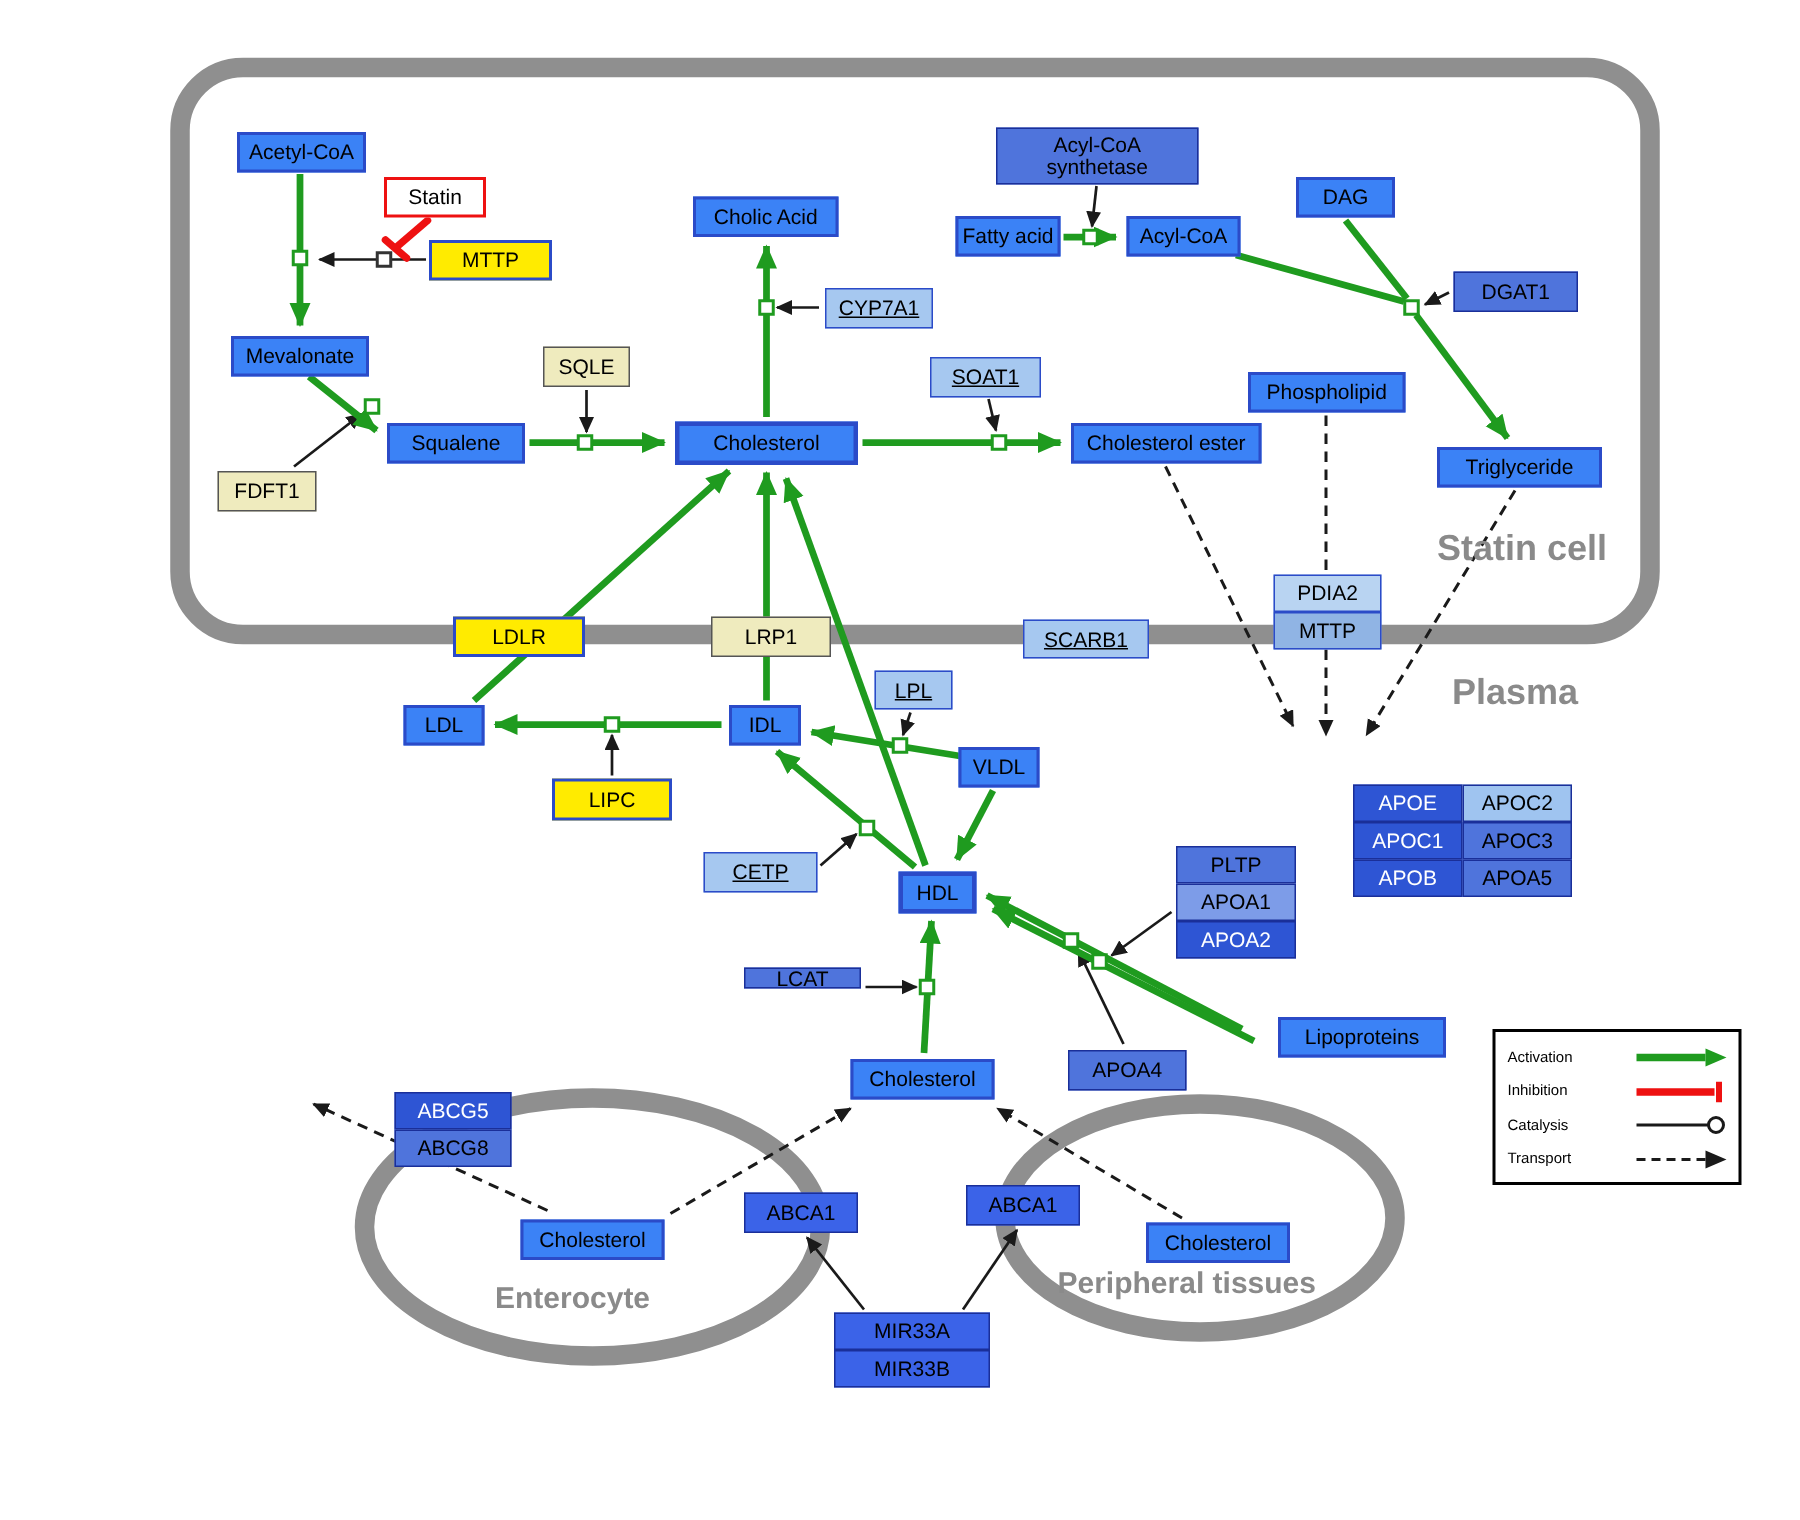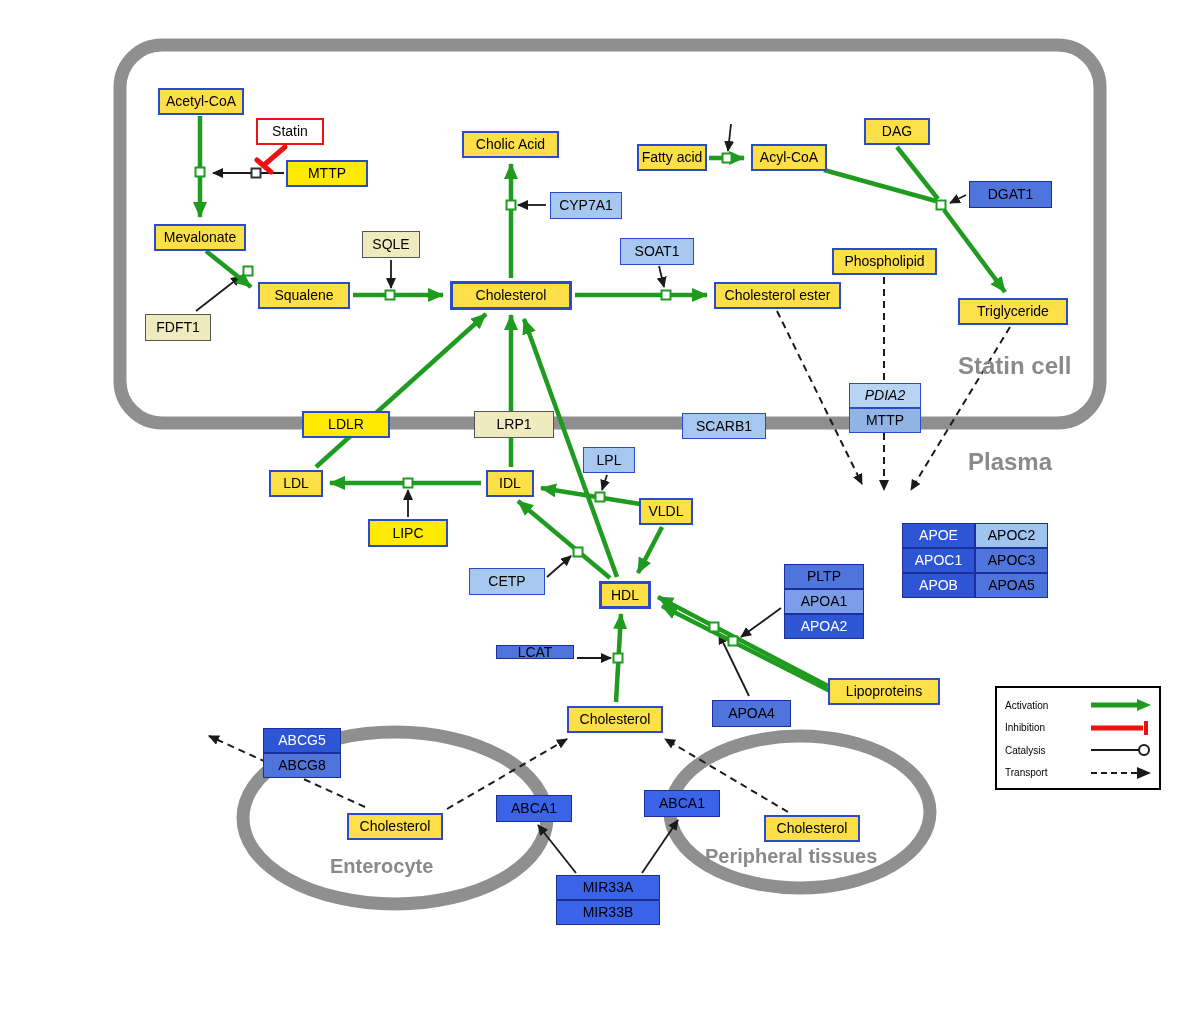--- a/index.html
+++ b/index.html
@@ -2,27 +2,27 @@
 <html><head>
 <meta charset="utf-8">
 <style>
   html,body{margin:0;padding:0;background:#fff;}
   #canvas{position:relative;width:1200px;height:1013px;background:#fff;overflow:hidden;
           font-family:"Liberation Sans", sans-serif;}
   #edges{position:absolute;left:0;top:0;z-index:1;}
   .node{position:absolute;z-index:2;display:flex;align-items:center;justify-content:center;
         text-align:center;font-size:14px;line-height:1.05;color:#000;background:#fff;
         border:2px solid #2B4BC8;box-sizing:border-box;padding:1px 2px;}
-  .metab{background:#fde047;border:2px solid #2B4BC8;}
+  .metab{background:#3b82f6;border:2px solid #2B4BC8;}
   .metab-bold{border-width:3px;}
   .drug{background:#fff;border:2.5px solid #EE1111;}
   .gene-yellow{background:#FFEB00;border:2px solid #2B4BC8;}
   .gene-pale{background:#EFEBBE;border:1.5px solid #555;}
-  .gene-lblue{background:#A6C8F0;border:1.5px solid #2B4BC8;}
-  .gene-lblue2{background:#B9D4F2;border:1.5px solid #2B4BC8;font-style:italic;}
+  .gene-lblue{background:#A6C8F0;border:1.5px solid #2B4BC8;text-decoration:underline;}
+  .gene-lblue2{background:#B9D4F2;border:1.5px solid #2B4BC8;}
   .gene-lblue3{background:#90B4E4;border:1.5px solid #2B4BC8;}
   .gene-mblue{background:#4F74DC;border:1.5px solid #1A2F99;}
   .gene-mblue2{background:#7D9CE8;border:1.5px solid #1A2F99;}
   .gene-lightest{background:#9FC4F0;border:1.5px solid #1A2F99;}
   .gene-dblue{background:#2E55D4;border:1.5px solid #1A2F99;color:#fff;}
   .gene-bblue{background:#3B63E8;border:1.5px solid #1A2F99;}
   .comp-label{position:absolute;z-index:2;color:#8A8A8A;font-weight:bold;}
   .comp-big{font-size:24px;}
   .comp-small{font-size:20px;}
   #legend{position:absolute;z-index:3;left:995px;top:686px;width:166px;height:104px;
@@ -127,20 +127,21 @@
 <div class="node gene-yellow" style="left:286px;top:160px;width:82px;height:27px">MTTP</div>
 <div class="node metab" style="left:154px;top:224px;width:92px;height:27px">Mevalonate</div>
 <div class="node gene-pale" style="left:145px;top:314px;width:66px;height:27px">FDFT1</div>
 <div class="node metab" style="left:258px;top:282px;width:92px;height:27px">Squalene</div>
 <div class="node gene-pale" style="left:362px;top:231px;width:58px;height:27px">SQLE</div>
 <div class="node metab metab-bold" style="left:450px;top:281px;width:122px;height:29px">Cholesterol</div>
 <div class="node metab" style="left:462px;top:131px;width:97px;height:27px">Cholic Acid</div>
 <div class="node gene-lblue" style="left:550px;top:192px;width:72px;height:27px">CYP7A1</div>
 <div class="node gene-lblue" style="left:620px;top:238px;width:74px;height:27px">SOAT1</div>
 <div class="node metab" style="left:714px;top:282px;width:127px;height:27px">Cholesterol ester</div>
+<div class="node gene-mblue" style="left:664px;top:85px;width:135px;height:38px">Acyl-CoA synthetase</div>
 <div class="node metab" style="left:637px;top:144px;width:70px;height:27px">Fatty acid</div>
 <div class="node metab" style="left:751px;top:144px;width:76px;height:27px">Acyl-CoA</div>
 <div class="node metab" style="left:864px;top:118px;width:66px;height:27px">DAG</div>
 <div class="node gene-mblue" style="left:969px;top:181px;width:83px;height:27px">DGAT1</div>
 <div class="node metab" style="left:832px;top:248px;width:105px;height:27px">Phospholipid</div>
 <div class="node metab" style="left:958px;top:298px;width:110px;height:27px">Triglyceride</div>
 
 <div class="node gene-lblue2" style="left:849px;top:383px;width:72px;height:25px">PDIA2</div>
 <div class="node gene-lblue3" style="left:849px;top:408px;width:72px;height:25px">MTTP</div>
 <div class="node gene-yellow" style="left:302px;top:411px;width:88px;height:27px">LDLR</div>
@@ -160,21 +161,21 @@
 
 <div class="node gene-dblue" style="left:902px;top:523px;width:73px;height:25px">APOE</div>
 <div class="node gene-lightest" style="left:975px;top:523px;width:73px;height:25px">APOC2</div>
 <div class="node gene-dblue" style="left:902px;top:548px;width:73px;height:25px">APOC1</div>
 <div class="node gene-mblue" style="left:975px;top:548px;width:73px;height:25px">APOC3</div>
 <div class="node gene-dblue" style="left:902px;top:573px;width:73px;height:25px">APOB</div>
 <div class="node gene-mblue" style="left:975px;top:573px;width:73px;height:25px">APOA5</div>
 
 <div class="node gene-mblue" style="left:496px;top:645px;width:78px;height:14px">LCAT</div>
 <div class="node gene-mblue" style="left:712px;top:700px;width:79px;height:27px">APOA4</div>
-<div class="node metab" style="left:828px;top:678px;width:112px;height:27px">Lipoproteins</div>
+<div class="node metab" style="left:852px;top:678px;width:112px;height:27px">Lipoproteins</div>
 <div class="node metab" style="left:567px;top:706px;width:96px;height:27px">Cholesterol</div>
 
 <div class="node gene-dblue" style="left:263px;top:728px;width:78px;height:25px">ABCG5</div>
 <div class="node gene-mblue" style="left:263px;top:753px;width:78px;height:25px">ABCG8</div>
 <div class="node metab" style="left:347px;top:813px;width:96px;height:27px">Cholesterol</div>
 <div class="node gene-bblue" style="left:496px;top:795px;width:76px;height:27px">ABCA1</div>
 <div class="node gene-bblue" style="left:644px;top:790px;width:76px;height:27px">ABCA1</div>
 <div class="node metab" style="left:764px;top:815px;width:96px;height:27px">Cholesterol</div>
 <div class="node gene-bblue" style="left:556px;top:875px;width:104px;height:25px">MIR33A</div>
 <div class="node gene-bblue" style="left:556px;top:900px;width:104px;height:25px">MIR33B</div>

